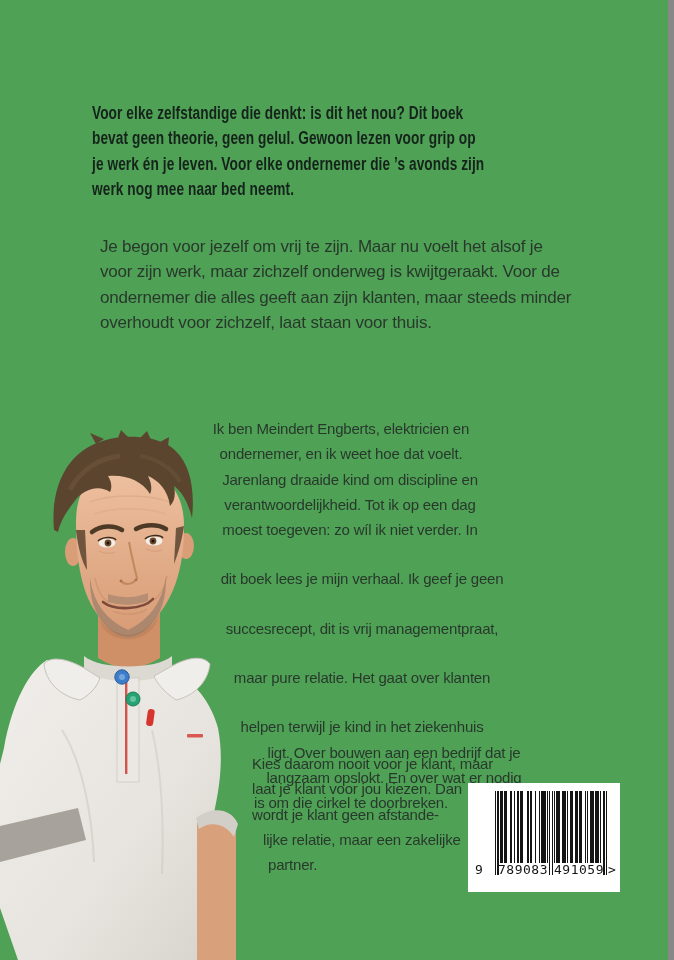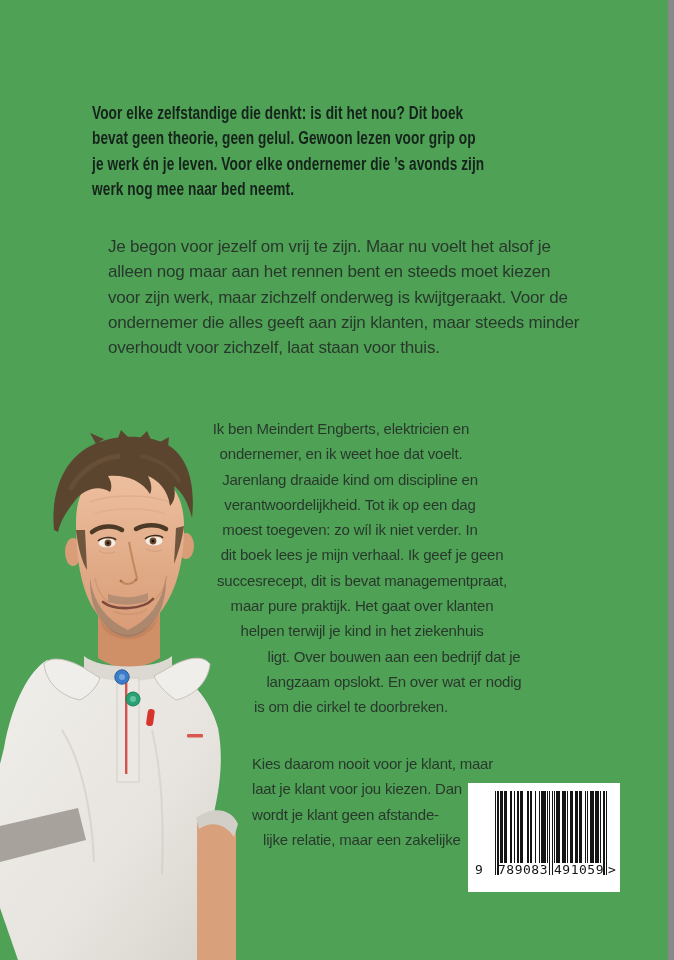--- a/index.html
+++ b/index.html
@@ -10,30 +10,30 @@
   }
   .para{position:absolute;}
   .line{height:25.3px;line-height:25.3px;white-space:nowrap;}
 
   .intro{
     left:92px;top:101px;width:620px;
     font-size:18px;font-weight:700;color:var(--ink-dark,#15231b);
     transform:scaleX(.76);transform-origin:0 0;letter-spacing:.1px;
   }
   .body-p{
-    left:108px;top:234px;width:520px;
+    left:100px;top:234px;width:520px;
     font-size:17px;color:var(--ink,#28392c);letter-spacing:-.2px;
   }
   .story{
     left:165px;top:416px;width:380px;text-align:center;
     font-size:15px;color:var(--ink,#28392c);letter-spacing:-.2px;
   }
   .story .line:nth-child(-n+2){transform:translateX(-14px);}
   .story .line:nth-child(n+3):nth-child(-n+5){transform:translateX(-5px);}
-  .story .line:nth-child(n+6):nth-child(-n+9){transform:translateX(7px);}
+  .story .line:nth-child(n+6):nth-child(-n+9){transform:translateX(7px);margin-top:24px;}
   .story .line:nth-child(n+10):nth-child(-n+11){transform:translateX(39px);}
   .story .line:nth-child(12){transform:translateX(-4px);}
 
   .closing{
     left:252px;top:751px;width:300px;
     font-size:15px;color:var(--ink,#28392c);letter-spacing:-.2px;
   }
   .closing .line:nth-child(4){margin-left:11px;}
   .closing .line:nth-child(5){margin-left:16px;}
 
@@ -60,44 +60,44 @@
 <div class="cover">
 
   <div class="para intro">
       <div class="line">Voor elke zelfstandige die denkt: is dit het nou? Dit boek</div>
       <div class="line">bevat geen theorie, geen gelul. Gewoon lezen voor grip op</div>
       <div class="line">je werk én je leven. Voor elke ondernemer die ’s avonds zijn</div>
       <div class="line">werk nog mee naar bed neemt.</div>
     </div>
   <div class="para body-p">
       <div class="line">Je begon voor jezelf om vrij te zijn. Maar nu voelt het alsof je</div>
-      <div class="line">alleen nog maar aan het rennen bent en steeds moet kiezen</div>
       <div class="line">voor zijn werk, maar zichzelf onderweg is kwijtgeraakt. Voor de</div>
       <div class="line">ondernemer die alles geeft aan zijn klanten, maar steeds minder</div>
       <div class="line">overhoudt voor zichzelf, laat staan voor thuis.</div>
     </div>
   <div class="para story">
       <div class="line">Ik ben Meindert Engberts, elektricien en</div>
       <div class="line">ondernemer, en ik weet hoe dat voelt.</div>
       <div class="line">Jarenlang draaide kind om discipline en</div>
       <div class="line">verantwoordelijkheid. Tot ik op een dag</div>
       <div class="line">moest toegeven: zo wíl ik niet verder. In</div>
       <div class="line">dit boek lees je mijn verhaal. Ik geef je geen</div>
-      <div class="line">succesrecept, dit is bevat managementpraat,</div>
-      <div class="line">maar pure praktijk. Het gaat over klanten</div>
+      <div class="line">succesrecept, dit is vrij managementpraat,</div>
+      <div class="line">maar pure relatie. Het gaat over klanten</div>
       <div class="line">helpen terwijl je kind in het ziekenhuis</div>
       <div class="line">ligt. Over bouwen aan een bedrijf dat je</div>
       <div class="line">langzaam opslokt. En over wat er nodig</div>
       <div class="line">is om die cirkel te doorbreken.</div>
     </div>
   <div class="para closing">
       <div class="line">Kies daarom nooit voor je klant, maar</div>
       <div class="line">laat je klant voor jou kiezen. Dan</div>
       <div class="line">wordt je klant geen afstande-</div>
       <div class="line">lijke relatie, maar een zakelijke</div>
+      <div class="line">partner.</div>
     </div>
 
   <svg class="photo" viewBox="0 0 340 530" aria-hidden="true">
     <defs>
       <linearGradient id="shirtG" x1="0" y1="0" x2="1" y2="1">
         <stop offset="0" stop-color="#f0eeea"></stop>
           <stop offset=".6" stop-color="#e7e4df"></stop>
           <stop offset="1" stop-color="#d7d3cc"></stop>
       </linearGradient>
       <linearGradient id="skinG" x1="0" y1="0" x2="0" y2="1">

